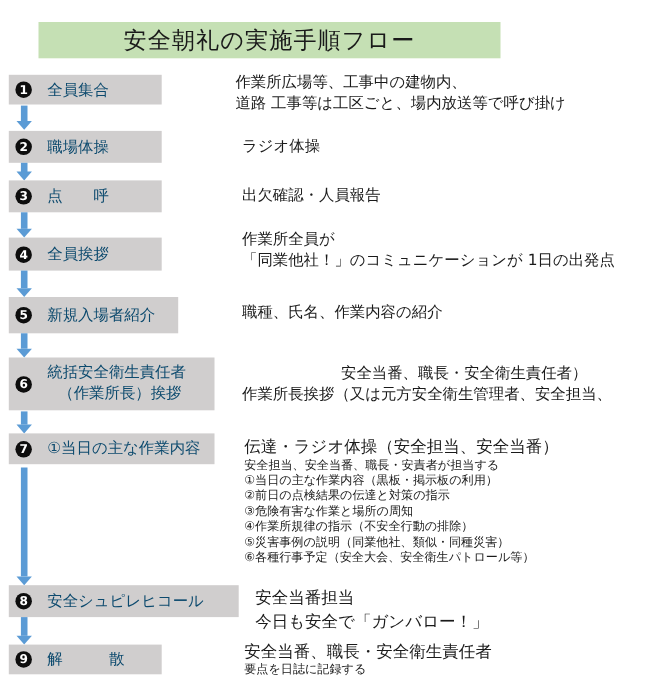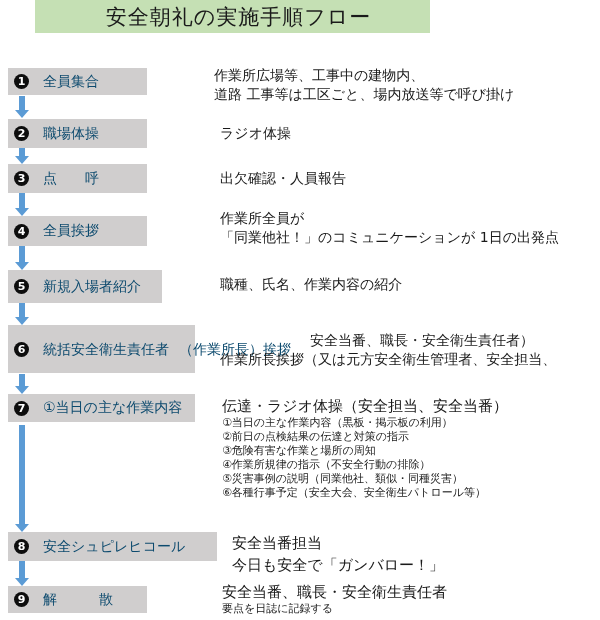--- a/index.html
+++ b/index.html
@@ -1,27 +1,27 @@
 <!DOCTYPE html>
 <html><head>
   <meta charset="utf-8">
   <style>
     html, body { margin: 0; padding: 0; background: #ffffff; }
     body { width: 600px; height: 620px; position: relative; overflow: hidden;
            font-family: "DejaVu Sans", "Liberation Sans", sans-serif; color: #111; }
-    .title-box { position: absolute; left: 35px; top: 0; width: 383px; height: 33px;
-                 background: #c5e0b4; display: flex; align-items: center; justify-content: center; padding-left: 12px; }
+    .title-box { position: absolute; left: 35px; top: 20px; width: 420px; height: 33px;
+                 background: #c5e0b4; display: flex; align-items: center; justify-content: center; }
     .title-box span { font-size: 21px; letter-spacing: 1px; color: #1a1a1a; }
     .step { position: absolute; left: 8px; background: #d0cece; display: flex; align-items: center;
             box-sizing: border-box; padding-left: 6px; }
     .num { width: 15px; height: 15px; border-radius: 50%; background: #0d0d0d; color: #fff;
            font-size: 11px; font-weight: bold; display: inline-flex; align-items: center;
            justify-content: center; flex: 0 0 auto; line-height: 1; }
     .step-label { font-size: 14px; margin-left: 14px; white-space: nowrap; color: #0c4a6e; }
-    .step-label.two { display: flex; flex-direction: row; line-height: 19px; margin-left: 14px; }
+    .step-label.two { display: flex; flex-direction: column; line-height: 19px; margin-left: 14px; }
     .step-label.two .l2 { padding-left: 10px; }
     .arrow { position: absolute; left: 15px; width: 14px; }
     .arrow .shaft { position: absolute; left: 4px; top: 0; width: 6px; background: #5b9bd5; }
     .arrow .head { position: absolute; left: 0; width: 0; height: 0;
                    border-left: 7px solid transparent; border-right: 7px solid transparent;
                    border-top: 8px solid #5b9bd5; }
     .desc { position: absolute; font-size: 14px; line-height: 19px; color: #1a1a1a; white-space: nowrap; }
     .desc .small { font-size: 11px; line-height: 14px; }
     .desc .big { font-size: 15px; line-height: 20px; }
   </style>
@@ -109,20 +109,21 @@
   <div class="shaft" style="height:12px;"></div>
     <div class="head" style="top:12px;"></div>
 </div>
 
 <div class="step" style="top:394px; width:187px; height:28px;">
   <span class="num">7</span>
   <span class="step-label">①当日の主な作業内容</span>
 </div>
 <div class="desc" style="left:222px; top:396px;">
   <div class="big">伝達・ラジオ体操（安全担当、安全当番）</div>
+  <div class="small">安全担当、安全当番、職長・安責者が担当する</div>
   <div class="small">①当日の主な作業内容（黒板・掲示板の利用）</div>
   <div class="small">②前日の点検結果の伝達と対策の指示</div>
   <div class="small">③危険有害な作業と場所の周知</div>
   <div class="small">④作業所規律の指示（不安全行動の排除）</div>
   <div class="small">⑤災害事例の説明（同業他社、類似・同種災害）</div>
   <div class="small">⑥各種行事予定（安全大会、安全衛生パトロール等）</div>
 </div>
 <div class="arrow" style="top:425px; height:107px;">
   <div class="shaft" style="height:99px;"></div>
     <div class="head" style="top:99px;"></div>

